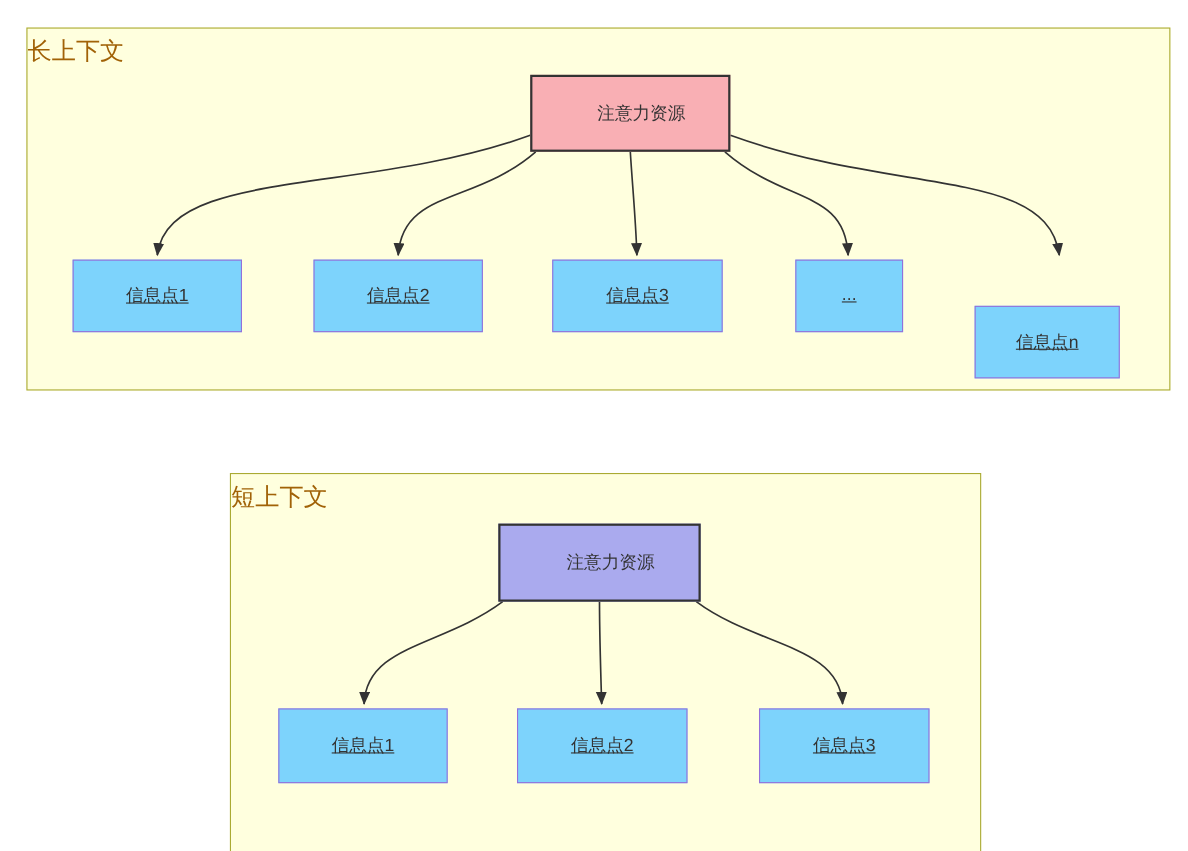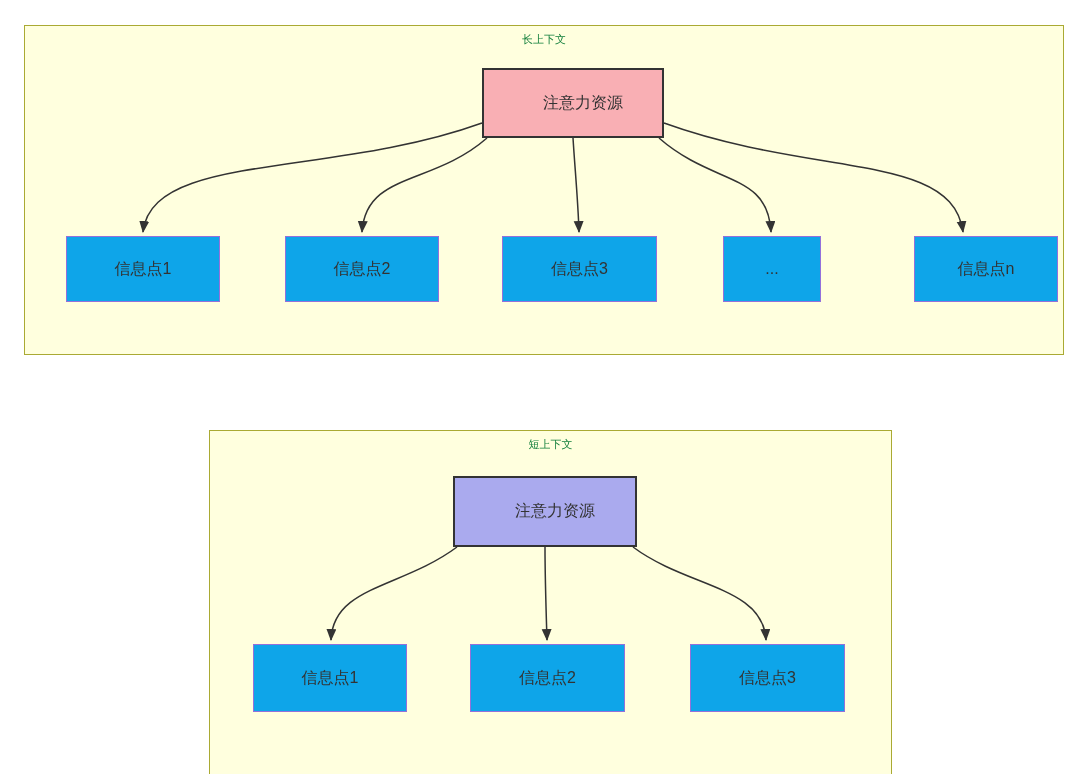--- a/index.html
+++ b/index.html
@@ -18,49 +18,50 @@
   .cluster {
     position: absolute;
     background: #FFFFDE;
     border: 1px solid #AAAA33;
   }
   .cluster-long { left: 24px; top: 25px; width: 1040px; height: 330px; }
   .cluster-short { left: 209px; top: 430px; width: 683px; height: 413px; }
   .cluster-title {
     position: absolute;
     top: 6px; left: 0; right: 0;
-    text-align: center;
-    font-size: 11px;
-    color: #15803d;
+    text-align: left;
+    font-size: 22px;
+    color: #a16207;
   }
   .node {
     position: absolute;
     display: flex;
     align-items: center;
     justify-content: center;
     font-size: 16px;
     color: #333333;
     text-align: center;
   }
   .root-node {
     border: 2px solid #333333;
     padding-left: 20px;
   }
   .root-long { left: 482px; top: 68px; width: 182px; height: 70px; background: #F9AFB4; }
   .root-short { left: 453px; top: 476px; width: 184px; height: 71px; background: #AAAAEE; }
   .leaf-node {
-    background: #0ea5e9;
+    background: #7dd3fc;
     border: 1px solid #9370DB;
+    text-decoration: underline;
   }
   .t-leaf { top: 236px; height: 66px; }
   .t-leaf-1 { left: 66px;  width: 154px; }
   .t-leaf-2 { left: 285px; width: 154px; }
   .t-leaf-3 { left: 502px; width: 155px; }
   .t-leaf-4 { left: 723px; width: 98px; }
-  .t-leaf-5 { left: 914px; width: 144px; }
+  .t-leaf-5 { left: 886px; width: 132px; margin-top: 42px; }
   .b-leaf { top: 644px; height: 68px; }
   .b-leaf-1 { left: 253px; width: 154px; }
   .b-leaf-2 { left: 470px; width: 155px; }
   .b-leaf-3 { left: 690px; width: 155px; }
   svg.edges {
     position: absolute;
     left: 0; top: 0;
     width: 1080px; height: 774px;
     pointer-events: none;
   }

